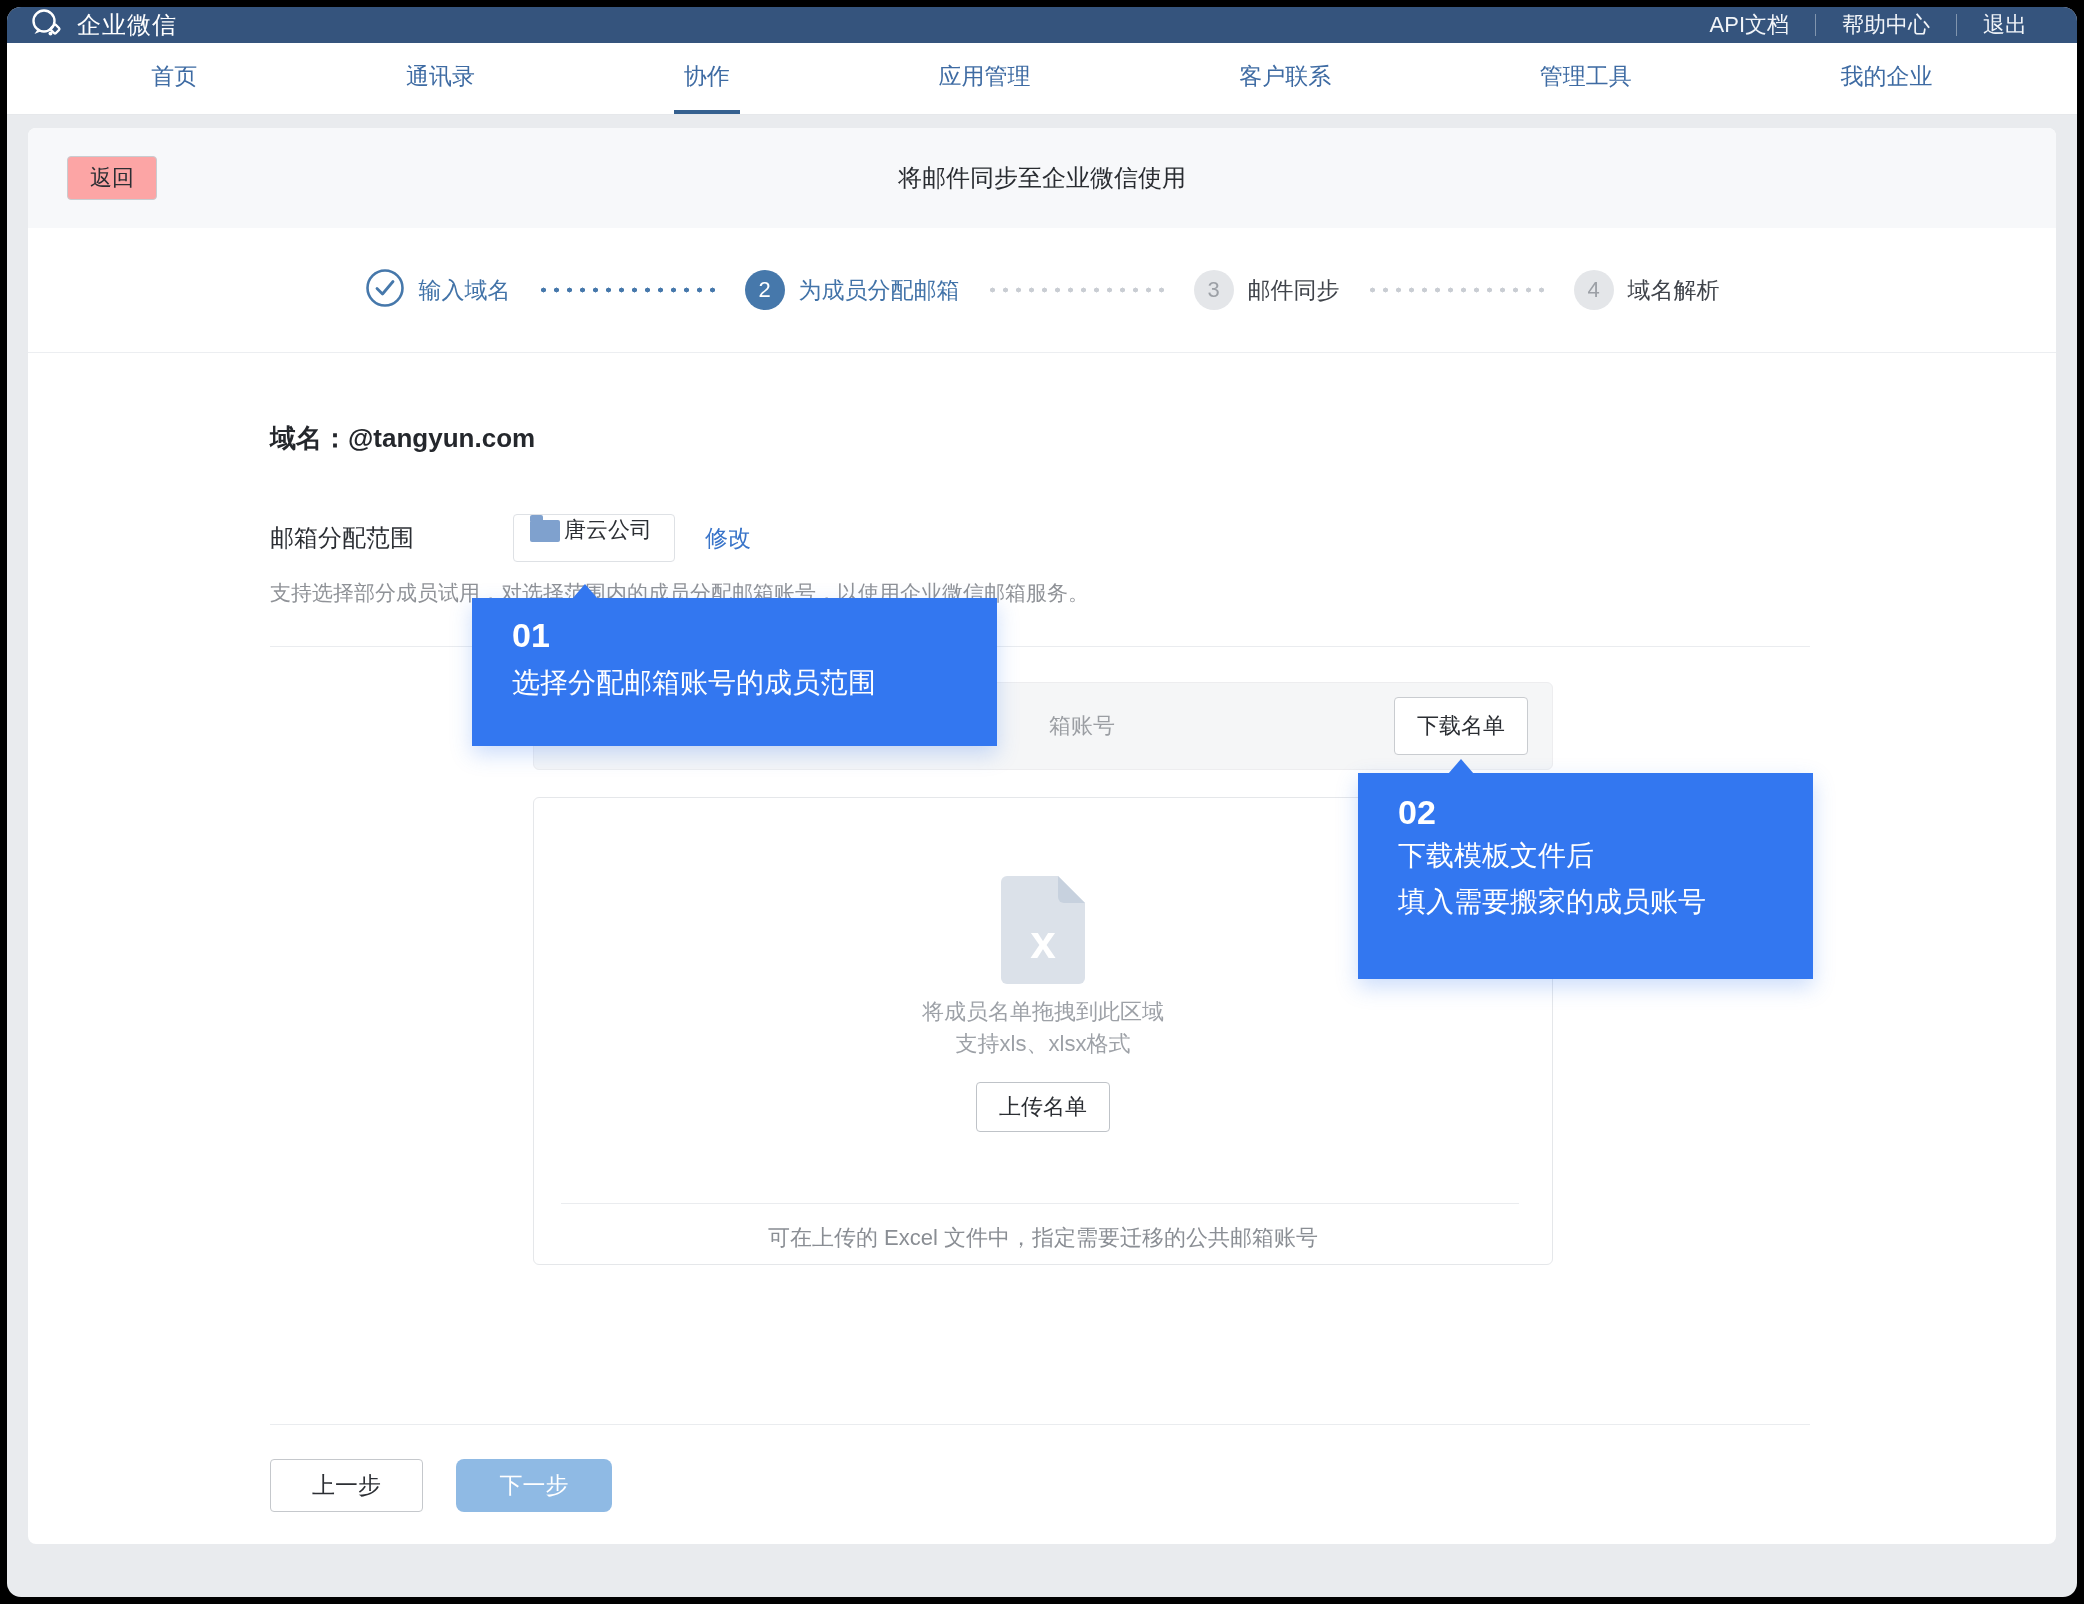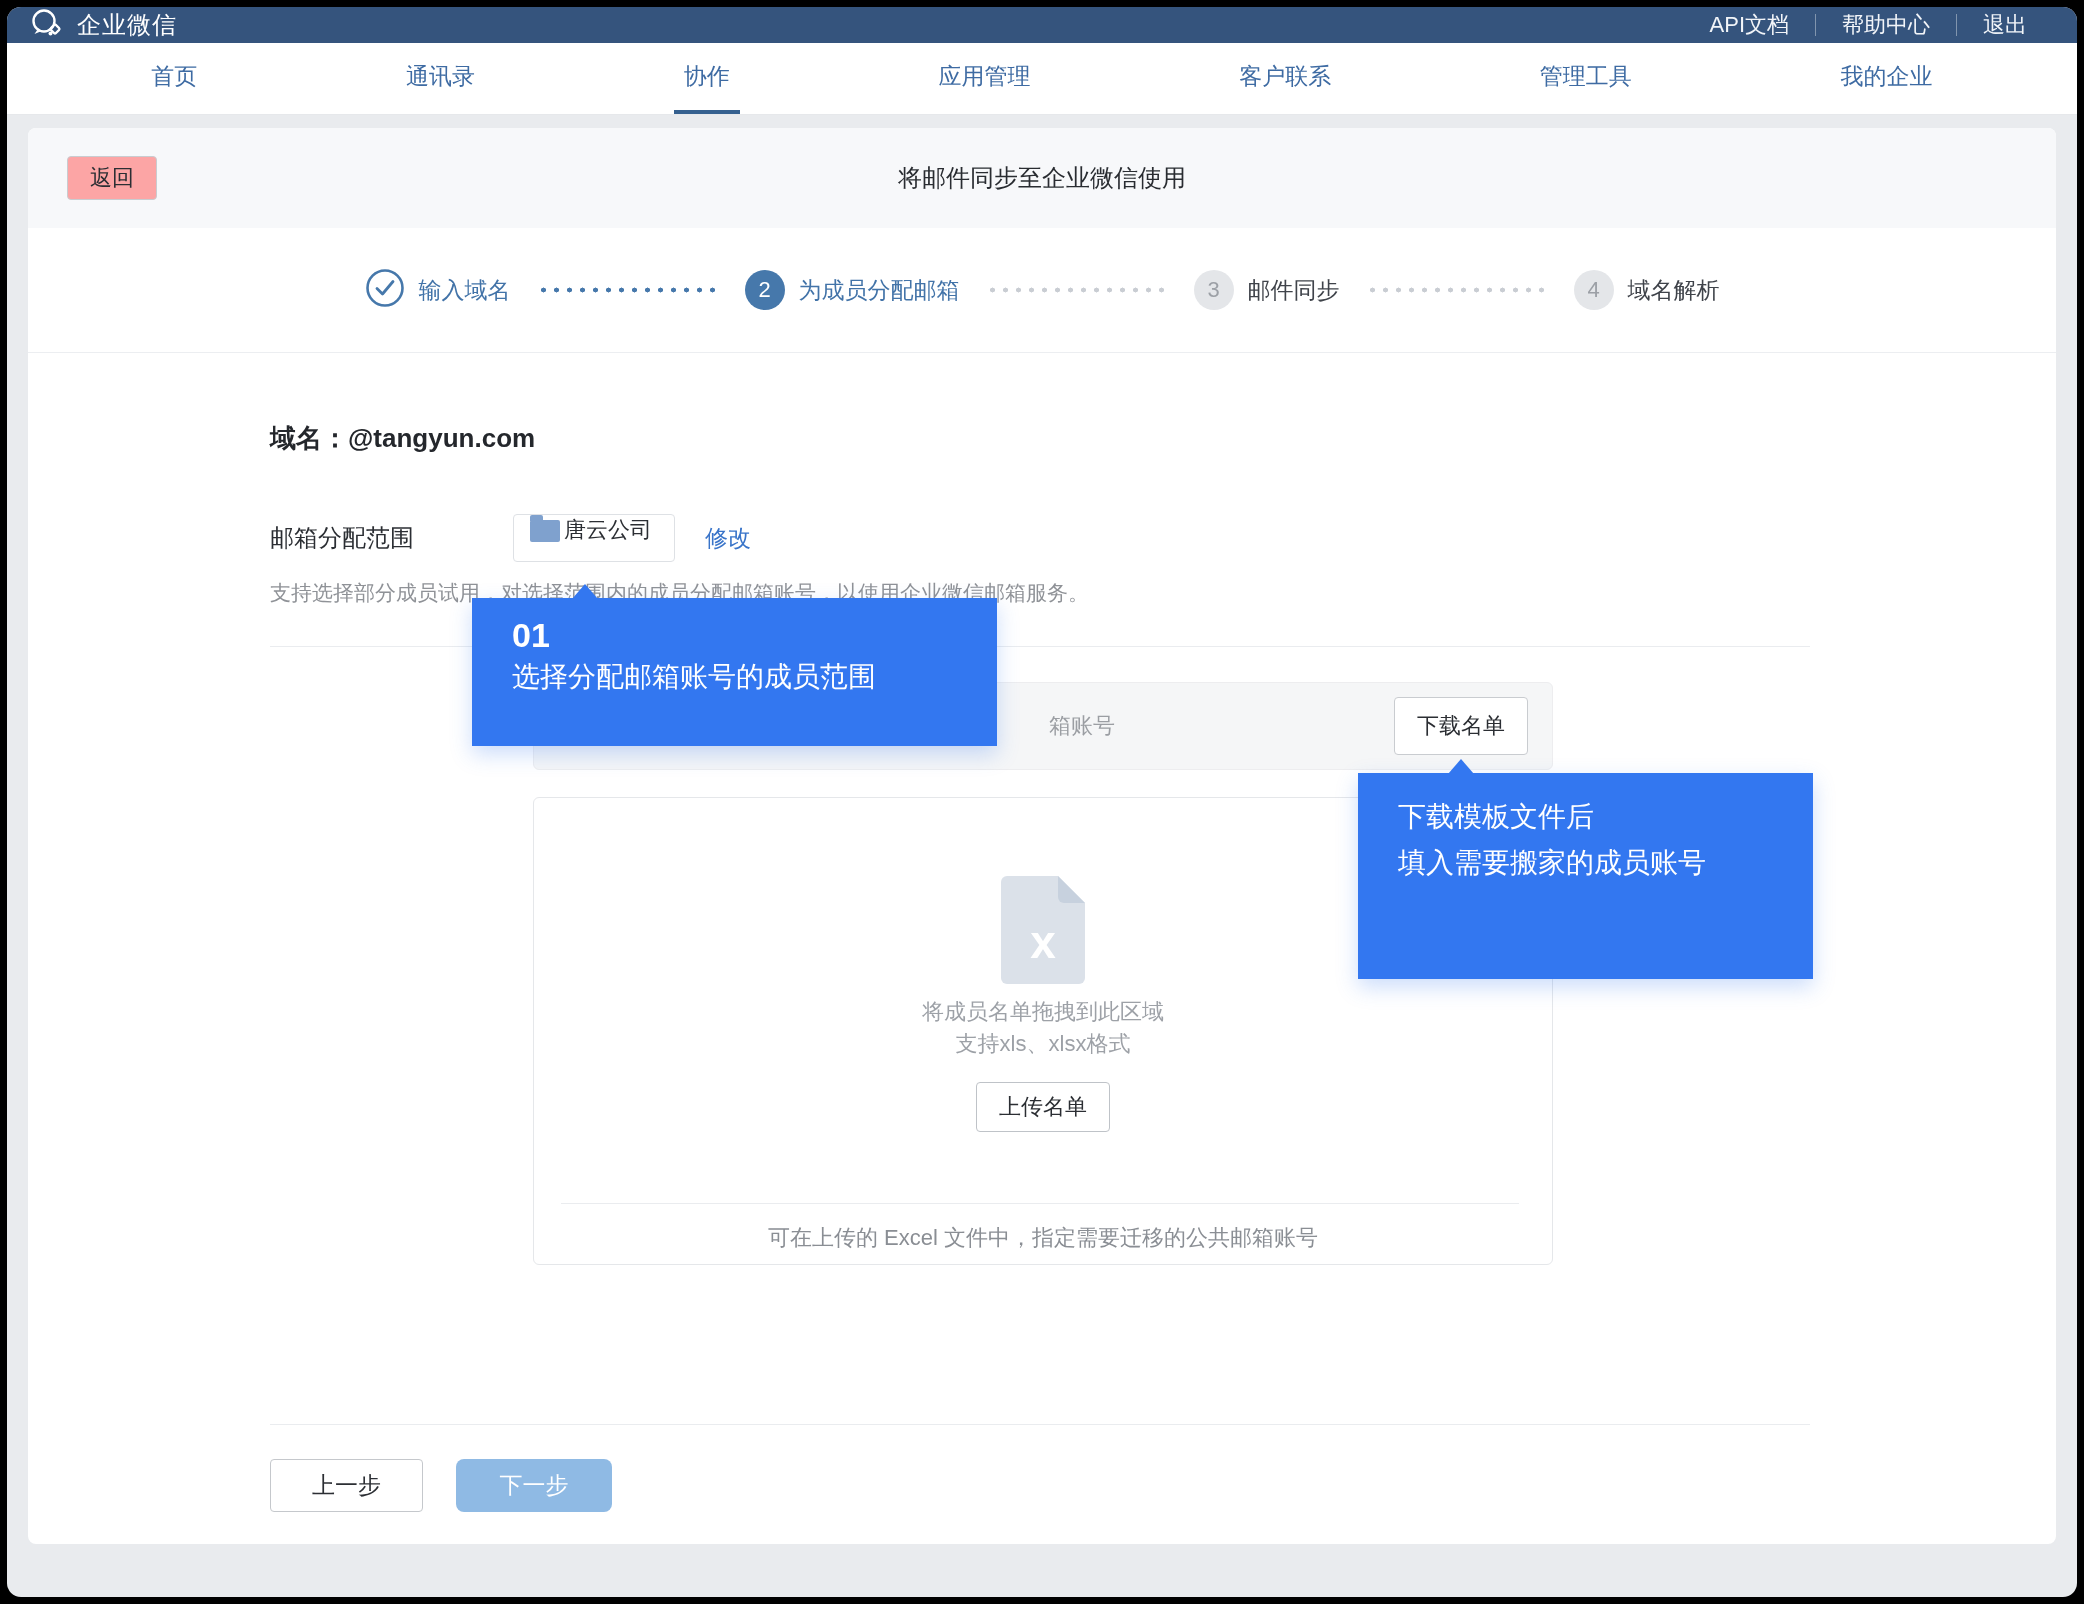--- a/index.html
+++ b/index.html
@@ -151,21 +151,21 @@
     content:""; position:absolute; top:-14px; width:0; height:0;
     border-left:13px solid transparent; border-right:13px solid transparent;
     border-bottom:15px solid #3377f0;
   }
   .tooltip-num { font-size:34px; font-weight:bold; }
   .tooltip-line { font-size:28px; line-height:44px; }
   .tooltip-01 { left:465px; top:591px; width:525px; height:148px; padding:18px 0 0 40px; }
   .tooltip-01::before { left:100px; }
   .tooltip-02 { left:1351px; top:766px; width:455px; height:206px; padding:20px 0 0 40px; }
   .tooltip-02::before { left:90px; }
-  .tooltip-01 .tooltip-line { }
+  .tooltip-01 .tooltip-line { margin-top:6px; }
   .tooltip-02 .tooltip-line { margin-top:2px; }
 </style>
 </head>
 <body>
 
 <div class="window">
 
   <div class="topbar">
     <div class="brand">
       <span>
@@ -280,17 +280,18 @@
 
     </div>
   </div>
 
   <div class="tooltip tooltip-01">
     <div class="tooltip-num">01</div>
     <div class="tooltip-line">选择分配邮箱账号的成员范围</div>
   </div>
 
   <div class="tooltip tooltip-02">
+    <div class="tooltip-num">02</div>
     <div class="tooltip-line">下载模板文件后</div>
     <div class="tooltip-line">填入需要搬家的成员账号</div>
   </div>
 
 </div>
 
 </body></html>

